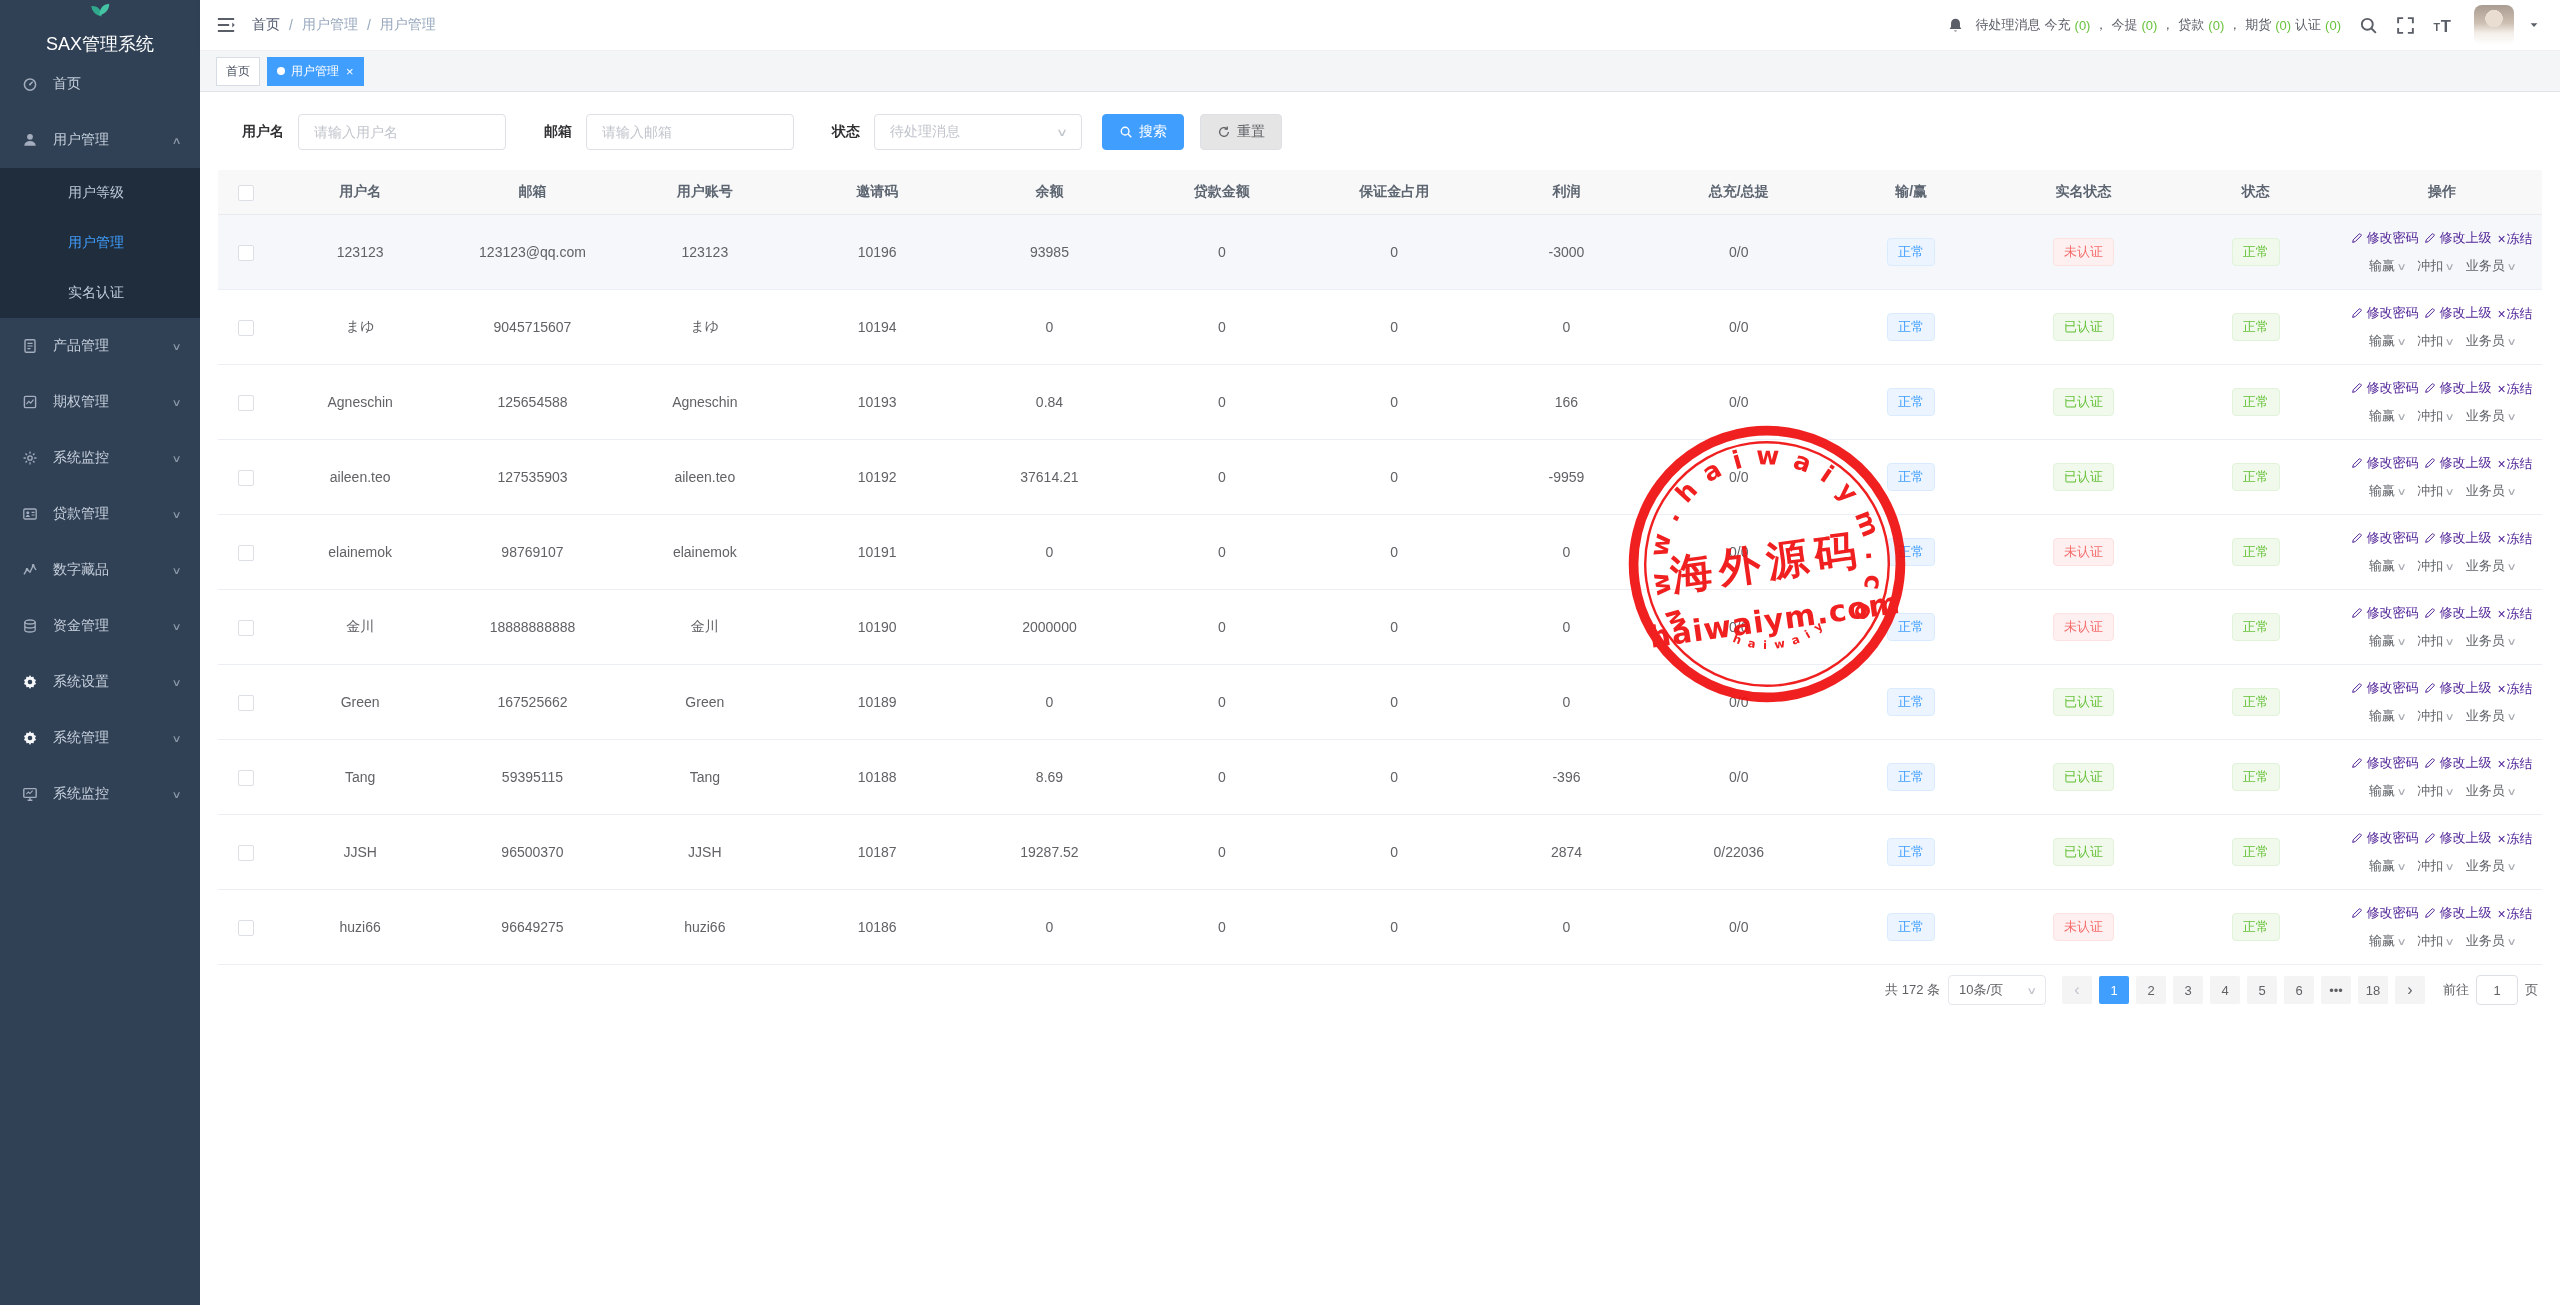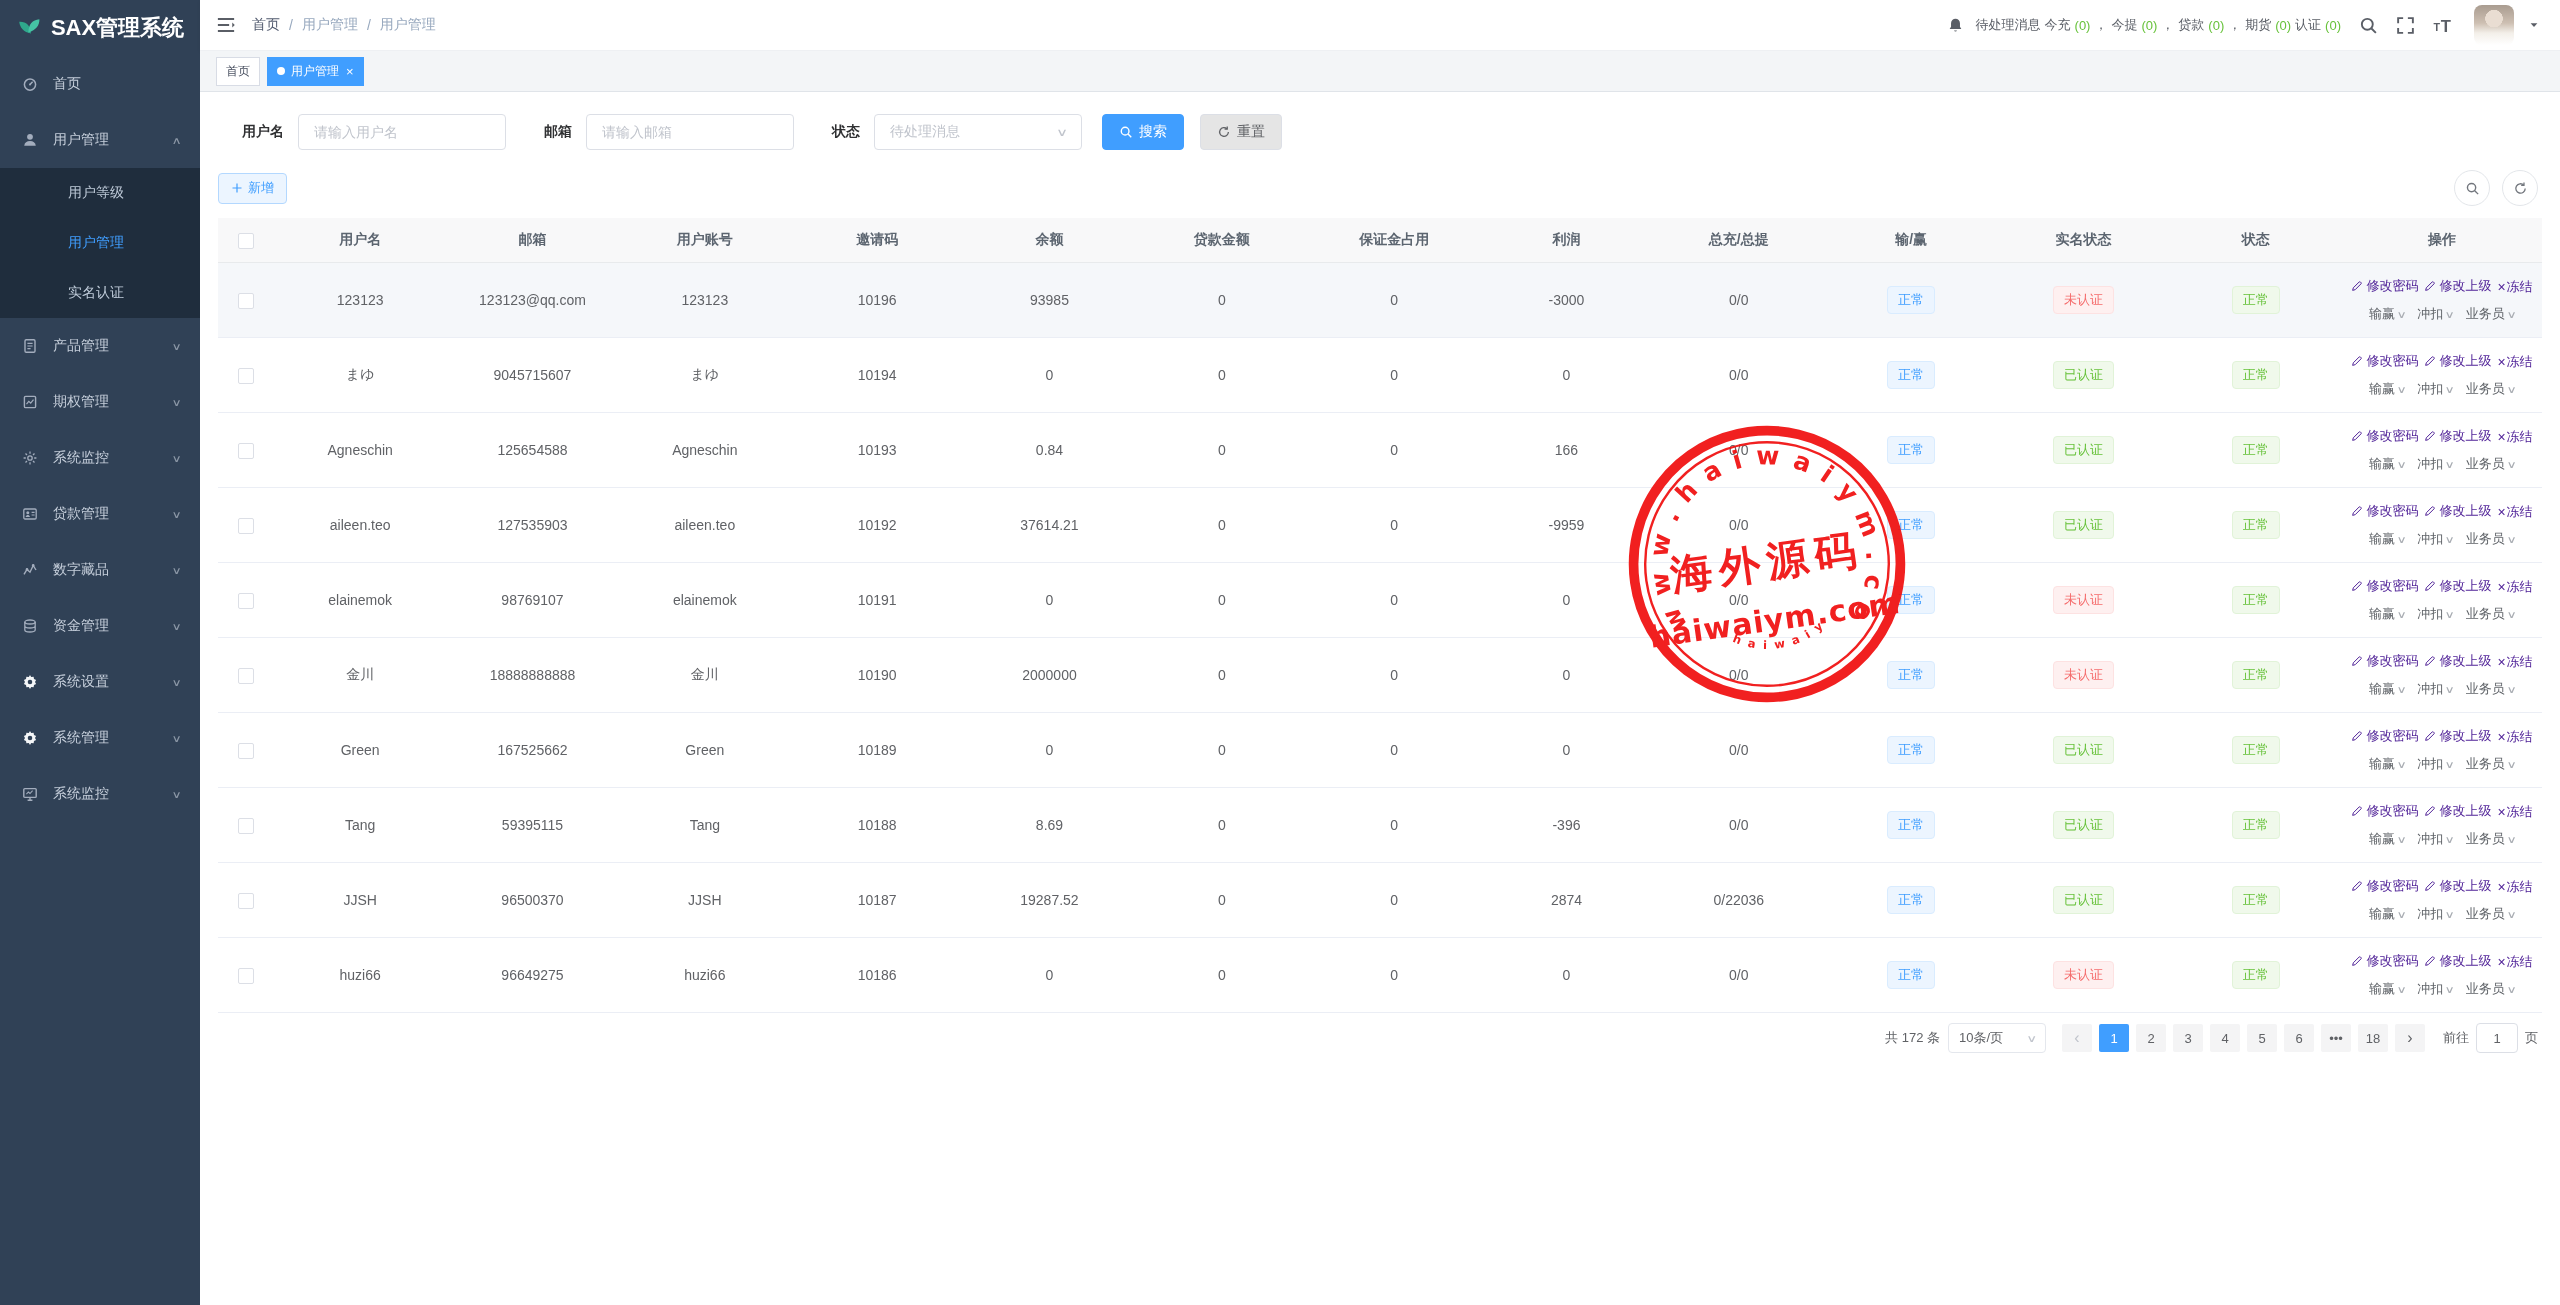--- a/index.html
+++ b/index.html
@@ -1,21 +1,21 @@
 <!DOCTYPE html>
 <html><head>
 <meta charset="utf-8">
 <style>
   html,body{margin:0;padding:0;}
   body{font-family:"Liberation Sans","DejaVu Sans",sans-serif;background:#fff;}
   .app{width:2560px;height:1305px;display:flex;overflow:hidden;position:relative;background:#fff;}
 
   
   .sidebar{width:200px;min-width:200px;height:100%;background:#304156;color:#bfcbd9;overflow:hidden;}
-  .logo{height:56px;display:flex;align-items:center;justify-content:center;gap:9px;color:#fff;font-size:22px;font-weight:bold;}
+  .logo{height:56px;display:flex;align-items:center;justify-content:center;gap:9px;color:#fff;font-size:18px;font-weight:normal;flex-direction:column;}
   .logo svg{width:26px;height:26px;}
   .menu-item{height:56px;display:flex;align-items:center;padding:0 20px 0 22px;font-size:14px;color:#c6cfdb;cursor:pointer;}
   .menu-item .mi-icon{width:16px;height:16px;margin-right:15px;color:#a3adbd;display:inline-flex;}
   .menu-item .mi-icon.bright{color:#f4f6f8;}
   .menu-item .mi-label{flex:1;}
   .menu-item .mi-arrow{font-size:10px;color:#8b97a6;transform:scaleX(1.4);}
   .submenu{background:#1f2d3d;}
   .submenu-item{height:50px;display:flex;align-items:center;padding-left:68px;font-size:14px;color:#bfcbd9;cursor:pointer;}
   .submenu-item.active{color:#409eff;}
 
@@ -336,42 +336,20 @@
         </button>
         <button class="btn btn-plain">
           <svg viewBox="0 0 16 16">
               <path d="M13 8A5 5 0 1 1 11.5 4.4" fill="none" stroke="currentColor" stroke-width="1.5"></path>
               <path d="M11.7 1.6v3h-3" fill="none" stroke="currentColor" stroke-width="1.5"></path>
             </svg>
           <span>重置</span>
         </button>
       </div>
 
-      <div class="toolbar">
-        <button class="btn-add">
-          <svg viewBox="0 0 16 16">
-              <path d="M8 2v12M2 8h12" stroke="currentColor" stroke-width="1.6"></path>
-            </svg>
-          <span>新增</span>
-        </button>
-        <div class="tool-circles">
-          <span class="circle-btn">
-              <svg viewBox="0 0 16 16">
-                <circle cx="7" cy="7" r="4.4" fill="none" stroke="currentColor" stroke-width="1.5"></circle>
-                <path d="M10.4 10.4L14 14" stroke="currentColor" stroke-width="1.5"></path>
-              </svg>
-            </span>
-          <span class="circle-btn">
-              <svg viewBox="0 0 16 16">
-                <path d="M13 8A5 5 0 1 1 11.5 4.4" fill="none" stroke="currentColor" stroke-width="1.4"></path>
-                <path d="M11.7 1.6v3h-3" fill="none" stroke="currentColor" stroke-width="1.4"></path>
-              </svg>
-            </span>
-        </div>
-      </div>
 
       <table>
         <colgroup id="cols">
             <col class="c-check">
             <col>
             <col>
             <col>
             <col>
             <col>
             <col>

